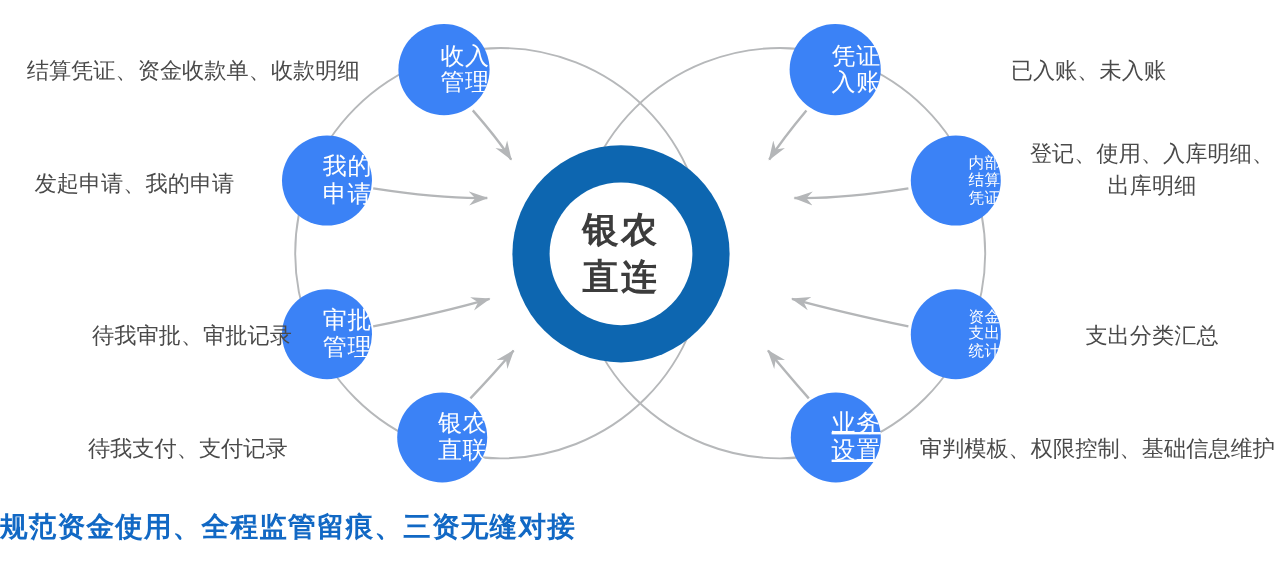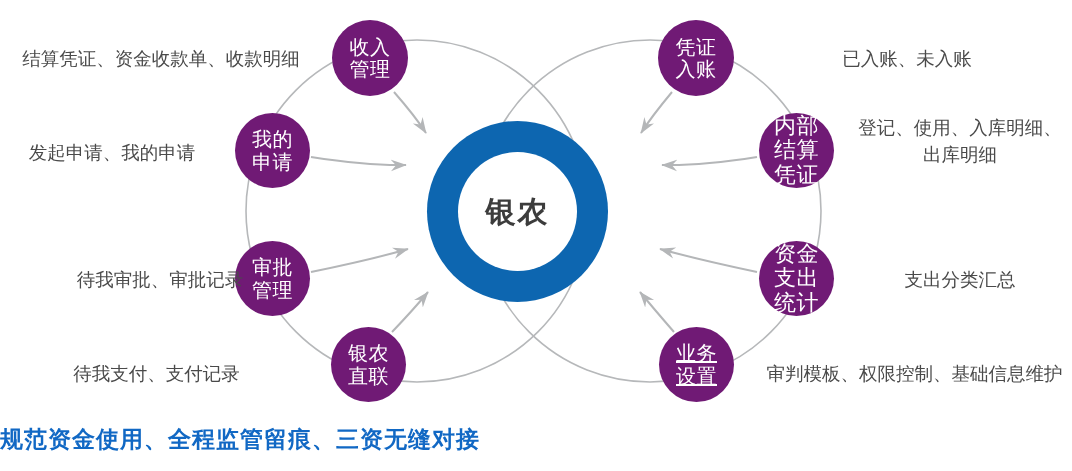--- a/index.html
+++ b/index.html
@@ -20,37 +20,37 @@
   #diagram-svg {
     position: absolute;
     left: 0;
     top: 0;
     width: 1072px;
     height: 471px;
   }
   .node-circle {
     position: absolute;
     border-radius: 50%;
-    background: #701a75;
+    background: #3b82f6;
     color: #ffffff;
     display: flex;
     flex-direction: column;
-    align-items: center;
+    align-items: flex-end;
     justify-content: center;
     text-align: center;
     line-height: 1.12;
     font-weight: 500;
     letter-spacing: 0.5px;
   }
   .node-circle .nline {
     display: block;
     white-space: nowrap;
   }
   .node-2line { font-size: 20px; }
-  .node-3line { font-size: 22px; line-height: 1.1; }
+  .node-3line { font-size: 13px; line-height: 1.1; }
 
   .hub {
     position: absolute;
     border-radius: 50%;
     background: #0d66b0;
     display: flex;
     align-items: center;
     justify-content: center;
   }
   .hub-inner {
@@ -116,20 +116,21 @@
 
     <path d="M672,92 Q652,116 641,133" fill="none" stroke="#b4b6b8" stroke-width="2" marker-end="url(#arrowhead)"></path>
     <path d="M757,157 Q700,166 662,165" fill="none" stroke="#b4b6b8" stroke-width="2" marker-end="url(#arrowhead)"></path>
     <path d="M757,272 Q700,260 660,249" fill="none" stroke="#b4b6b8" stroke-width="2" marker-end="url(#arrowhead)"></path>
     <path d="M674,332 Q654,309 640,292" fill="none" stroke="#b4b6b8" stroke-width="2" marker-end="url(#arrowhead)"></path>
   </svg>
 
   <div class="hub" style="left:427px; top:121px; width:181px; height:181px;">
     <div class="hub-inner" style="width:119px; height:119px;">
       <span class="hline">银农</span>
+      <span class="hline">直连</span>
     </div>
   </div>
 
   <div class="node-circle node-2line" style="left:332px; top:20px; width:76px; height:76px;">
     <span class="nline">收入</span>
     <span class="nline">管理</span>
   </div>
 
   <div class="node-circle node-2line" style="left:235px; top:113px; width:75px; height:75px;">
     <span class="nline">我的</span>

